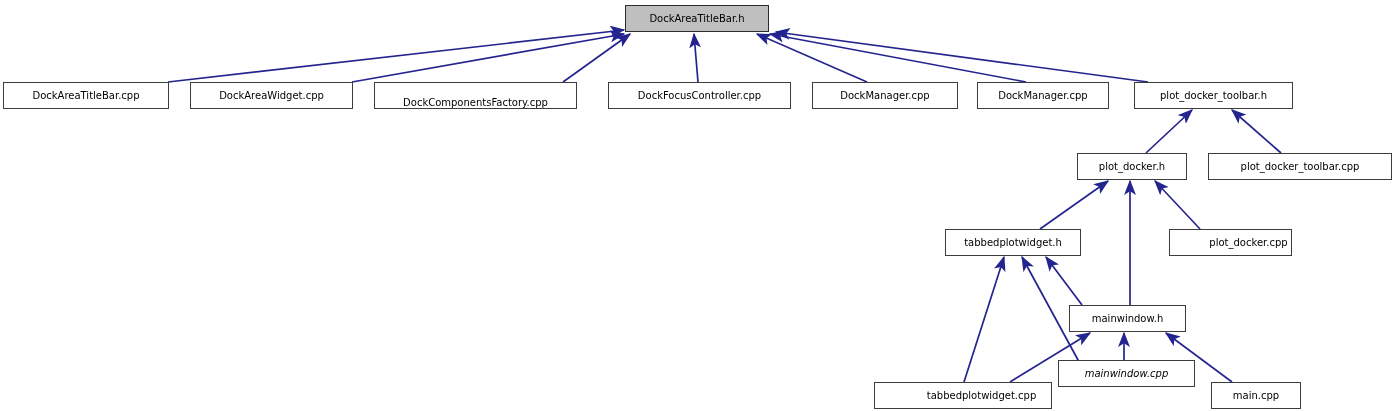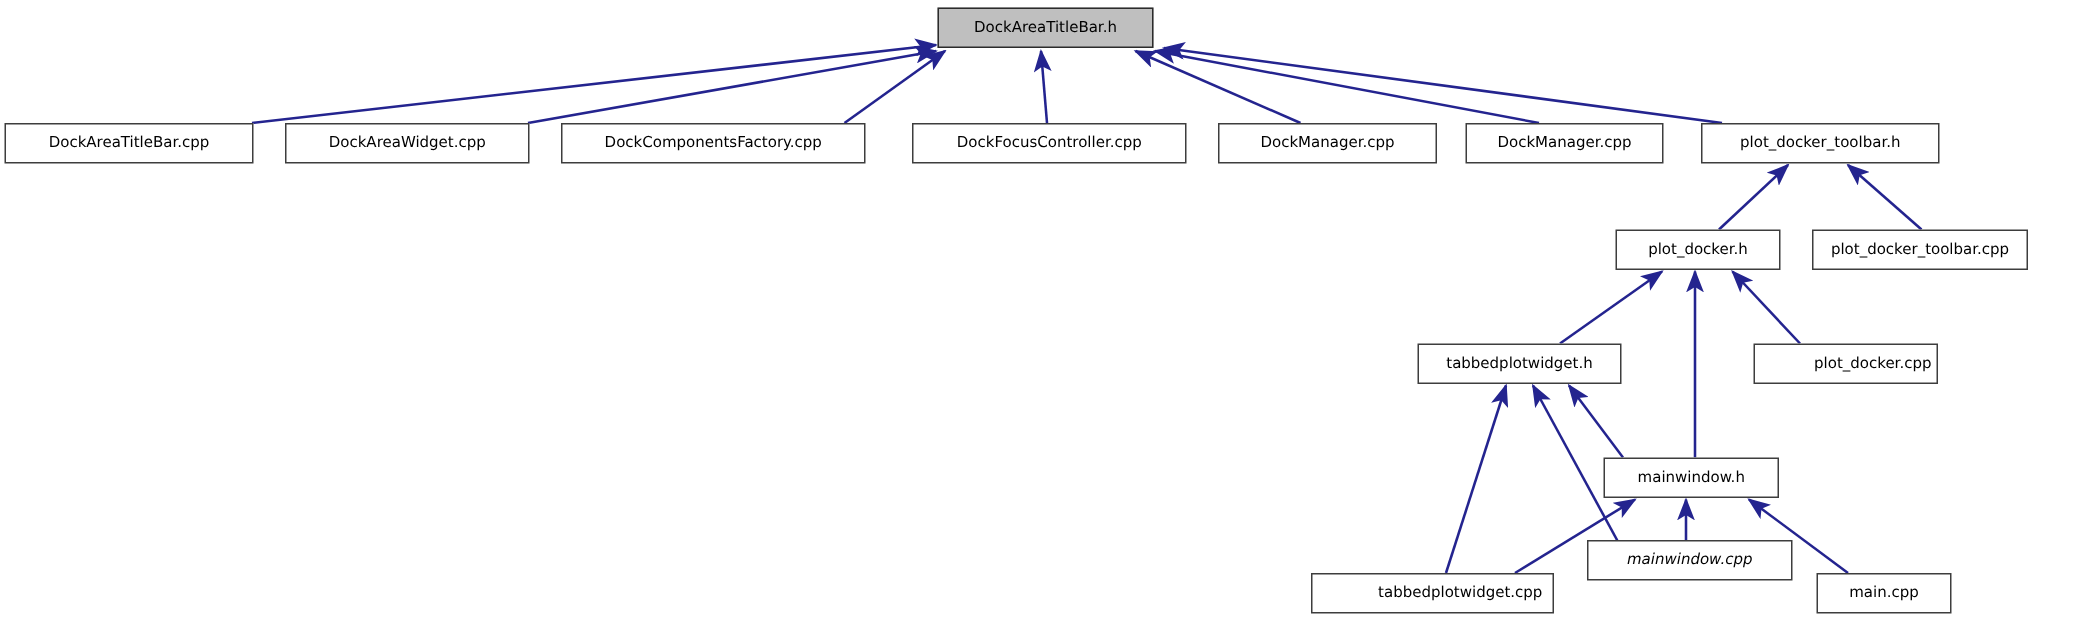--- a/index.html
+++ b/index.html
@@ -80,51 +80,51 @@
   <div id="nodes-layer">
       <div class="node-box root" style="left: 625px; top: 5px; width: 144px; height: 27px;">
         <span class="node-label">DockAreaTitleBar.h</span>
       </div>
       <div class="node-box" style="left: 3px; top: 82px; width: 166px; height: 27px;">
         <span class="node-label">DockAreaTitleBar.cpp</span>
       </div>
       <div class="node-box" style="left: 190px; top: 82px; width: 163px; height: 27px;">
         <span class="node-label">DockAreaWidget.cpp</span>
       </div>
-      <div class="node-box" style="left: 374px; top: 82px; width: 203px; height: 27px;">
+      <div class="node-box" style="left: 374px; top: 82px; width: 203px; height: 27px; align-items: flex-end;">
         <span class="node-label">DockComponentsFactory.cpp</span>
       </div>
       <div class="node-box" style="left: 608px; top: 82px; width: 183px; height: 27px;">
         <span class="node-label">DockFocusController.cpp</span>
       </div>
       <div class="node-box" style="left: 812px; top: 82px; width: 146px; height: 27px;">
         <span class="node-label">DockManager.cpp</span>
       </div>
       <div class="node-box" style="left: 977px; top: 82px; width: 132px; height: 27px;">
         <span class="node-label">DockManager.cpp</span>
       </div>
       <div class="node-box" style="left: 1134px; top: 82px; width: 159px; height: 27px;">
         <span class="node-label">plot_docker_toolbar.h</span>
       </div>
       <div class="node-box" style="left: 1077px; top: 153px; width: 110px; height: 27px;">
         <span class="node-label">plot_docker.h</span>
       </div>
-      <div class="node-box" style="left: 1208px; top: 153px; width: 144px; height: 27px; text-align: right;">
+      <div class="node-box" style="left: 1208px; top: 153px; width: 184px; height: 27px; text-align: right;">
         <span class="node-label">plot_docker_toolbar.cpp</span>
       </div>
       <div class="node-box" style="left: 945px; top: 229px; width: 136px; height: 27px;">
         <span class="node-label">tabbedplotwidget.h</span>
       </div>
       <div class="node-box" style="left: 1169px; top: 229px; width: 123px; height: 27px; padding-left: 36px;">
         <span class="node-label">plot_docker.cpp</span>
       </div>
       <div class="node-box" style="left: 1069px; top: 305px; width: 117px; height: 27px;">
         <span class="node-label">mainwindow.h</span>
       </div>
-      <div class="node-box" style="left: 874px; top: 382px; width: 162px; height: 27px; padding-left: 37px;">
+      <div class="node-box" style="left: 874px; top: 382px; width: 178px; height: 27px; padding-left: 37px;">
         <span class="node-label">tabbedplotwidget.cpp</span>
       </div>
       <div class="node-box" style="left: 1058px; top: 360px; width: 137px; height: 27px; font-style: italic;">
         <span class="node-label">mainwindow.cpp</span>
       </div>
       <div class="node-box" style="left: 1211px; top: 382px; width: 90px; height: 27px;">
         <span class="node-label">main.cpp</span>
       </div>
     </div>
 </div>

